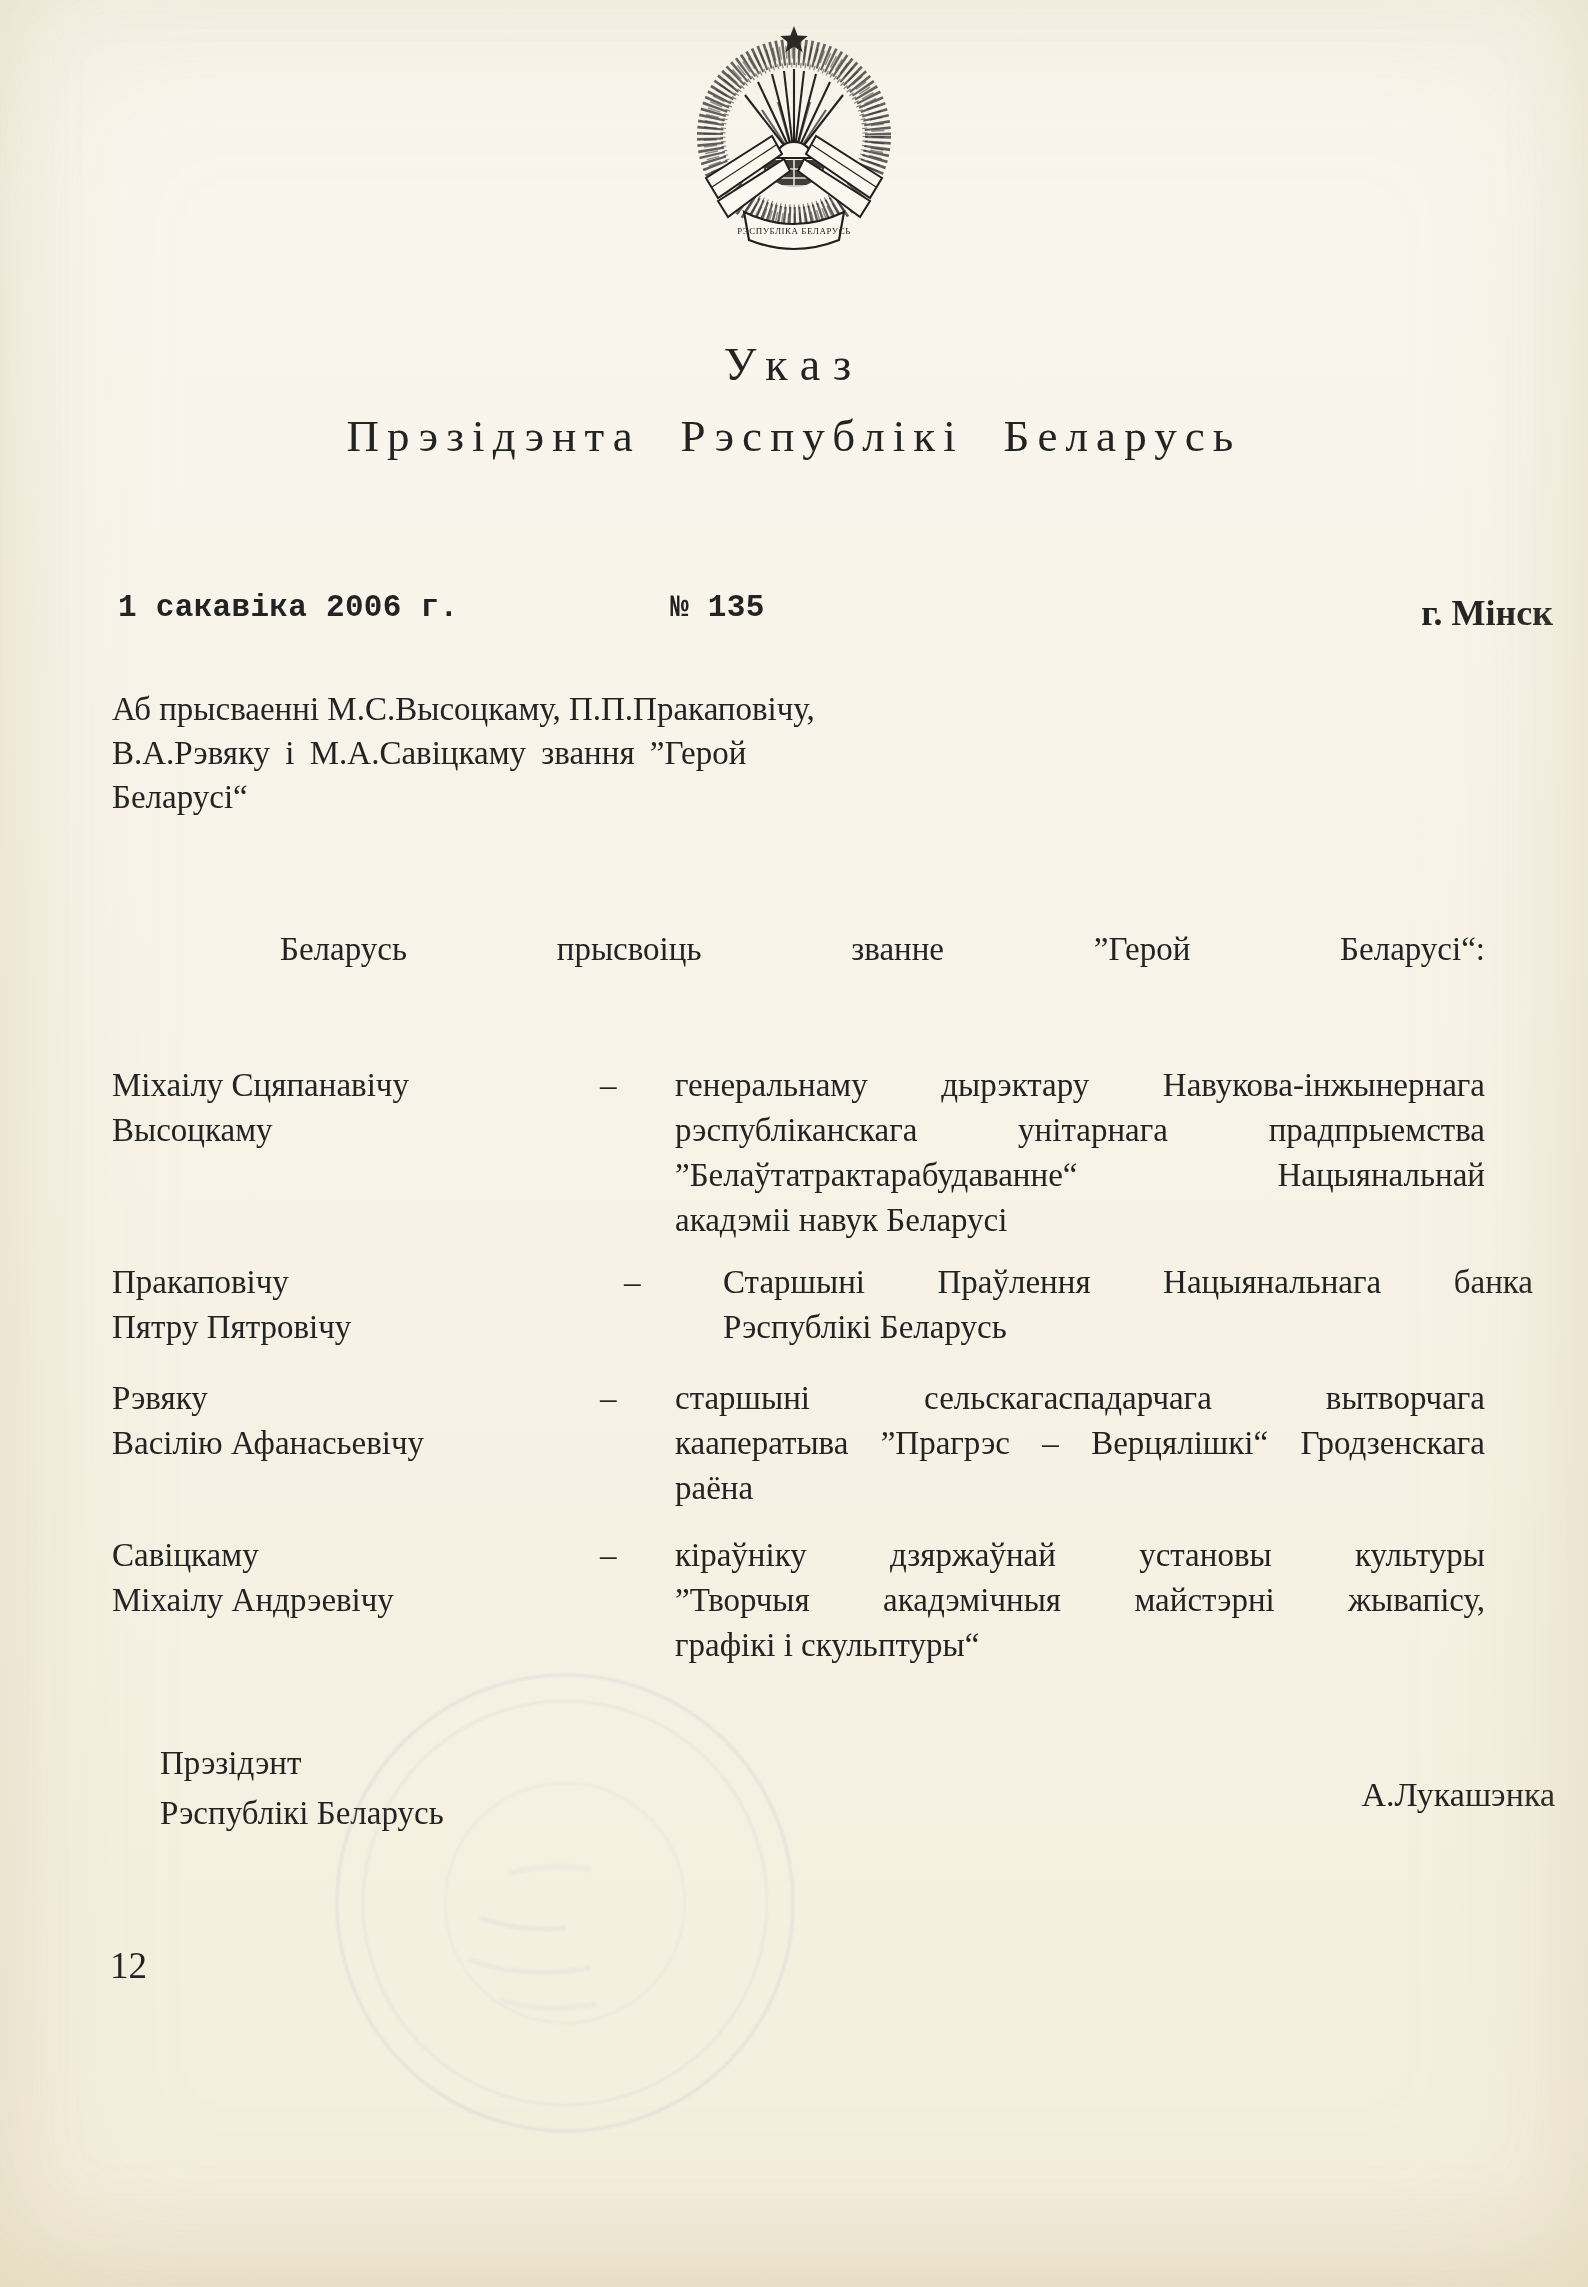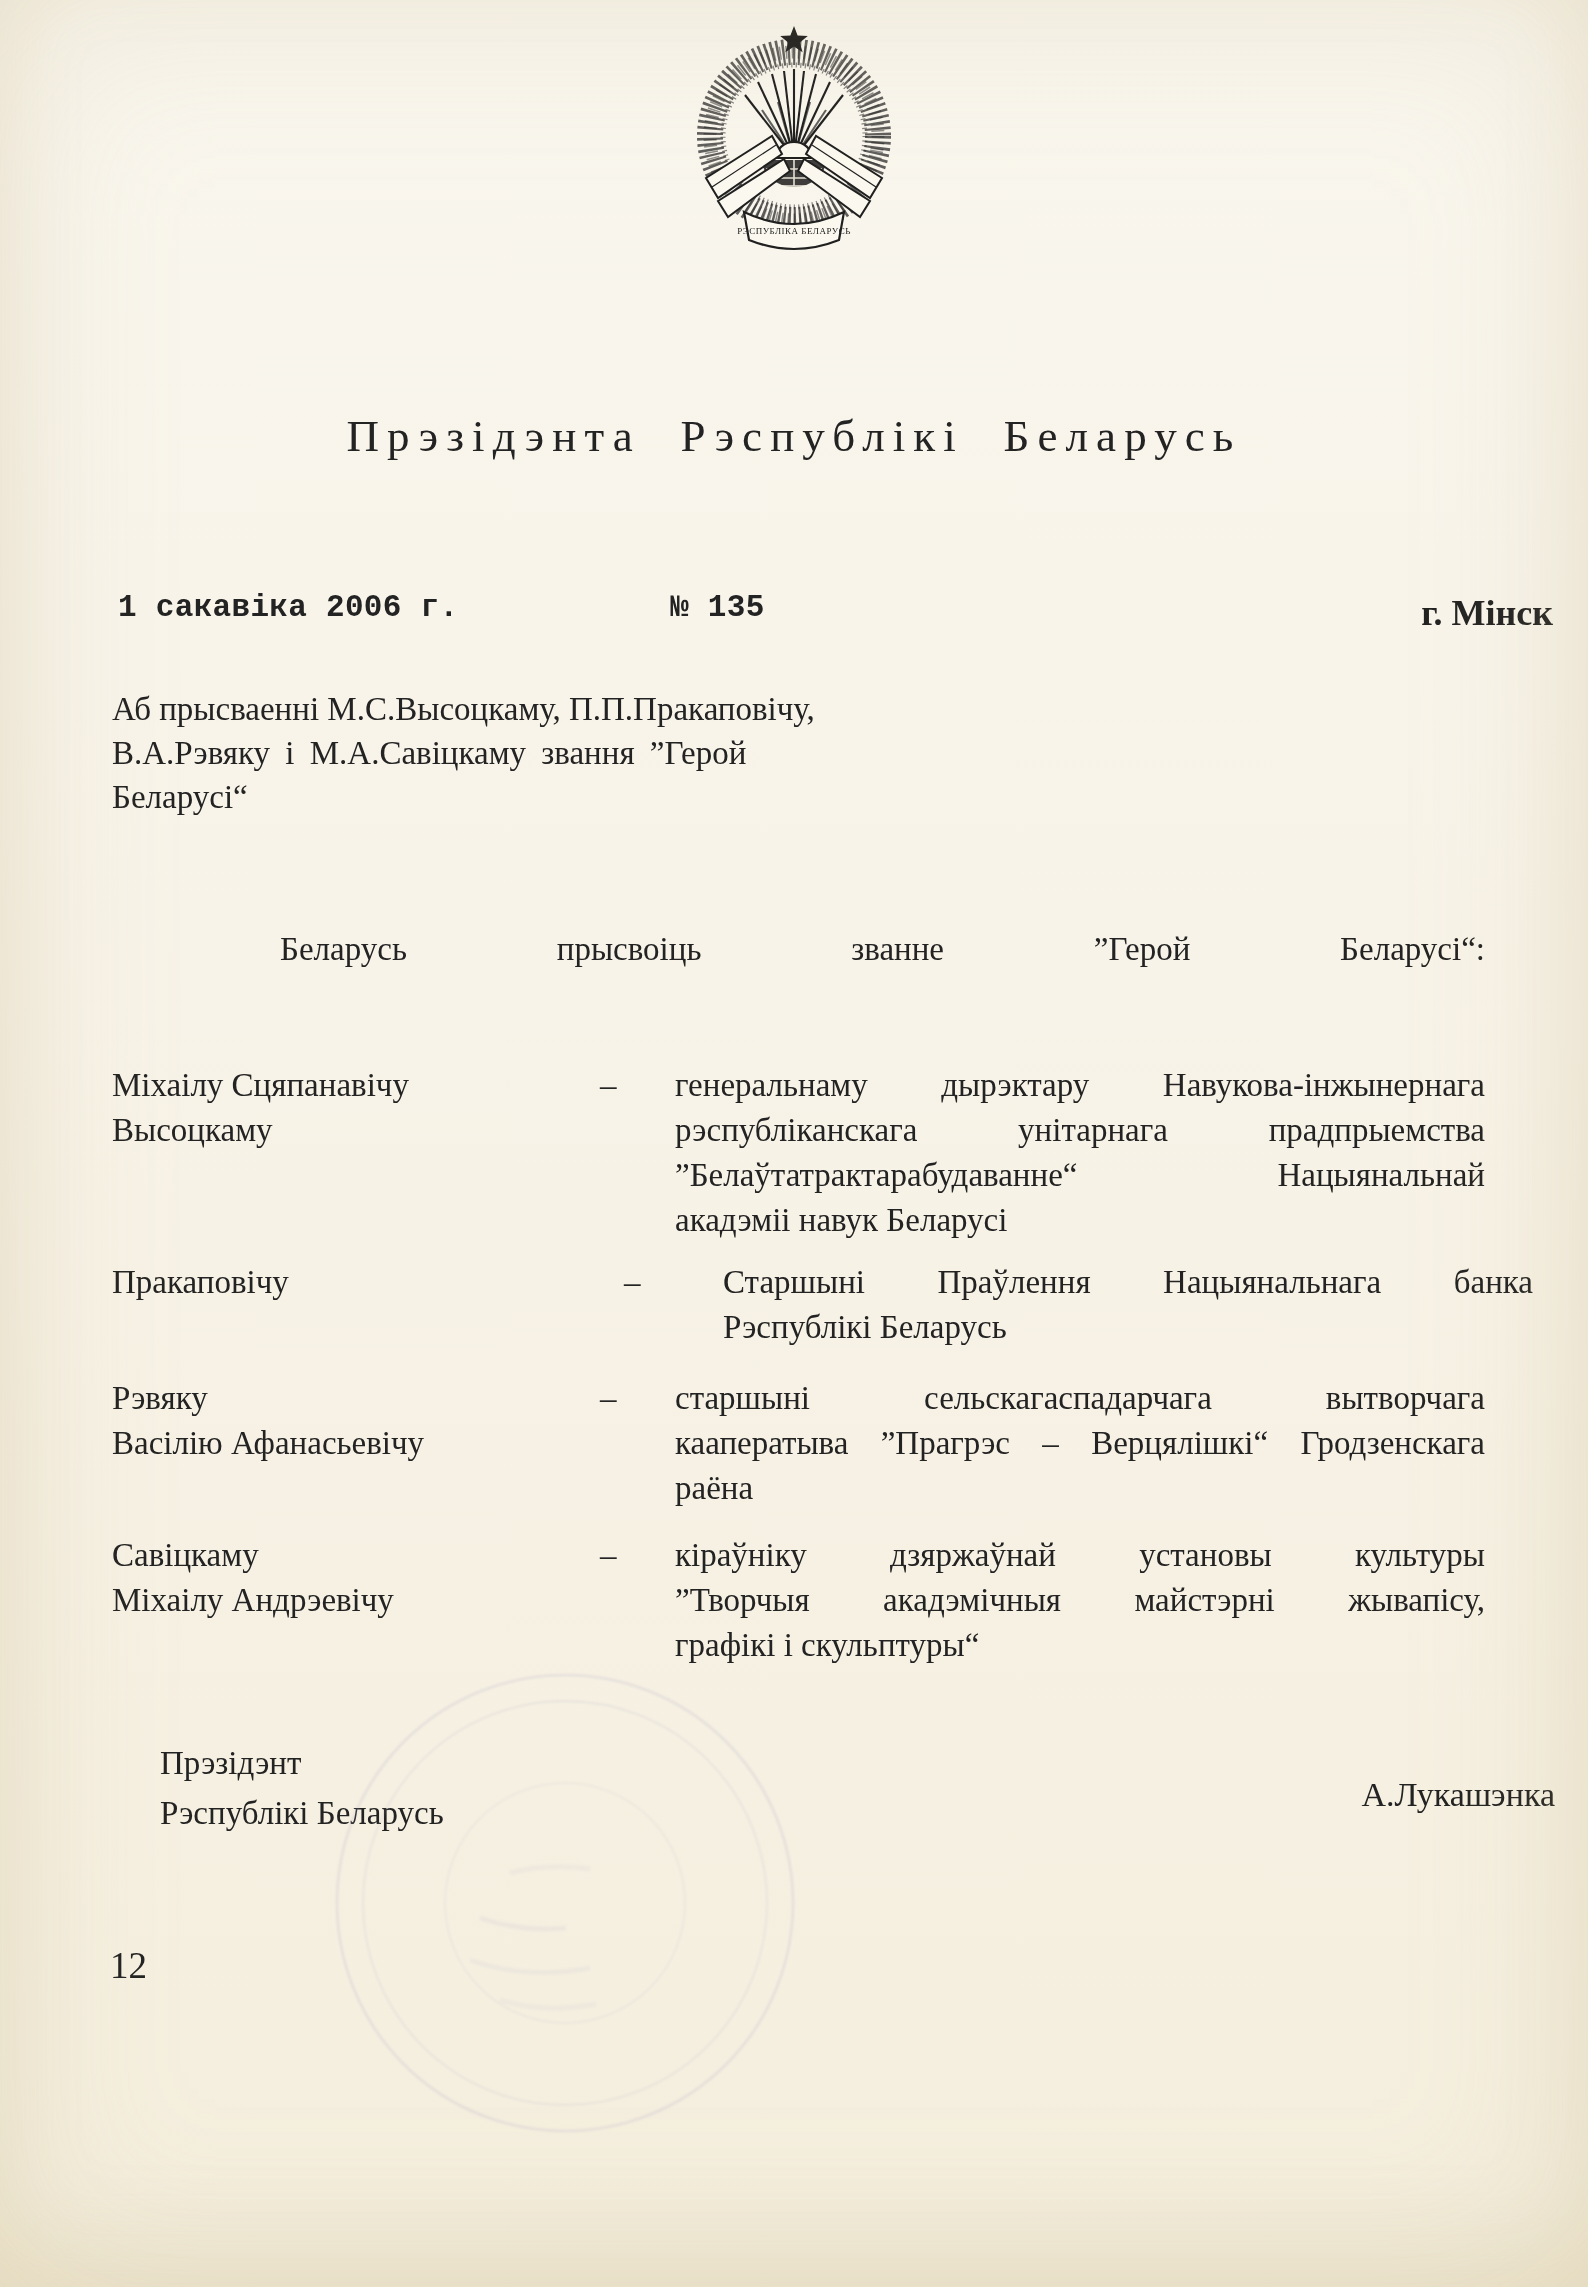--- a/index.html
+++ b/index.html
@@ -78,20 +78,21 @@
         <path d="M194 160 L128 118 L118 136 L182 180 Z"></path>
         <path d="M182 183 L116 141 L110 153 L172 199 Z"></path>
         <line x1="24" y1="169" x2="88" y2="127" stroke-width="1.2"></line>
         <line x1="188" y1="169" x2="124" y2="127" stroke-width="1.2"></line>
       </g>
       <path d="M56 194 Q106 218 156 194 L151 222 Q106 240 61 222 Z" fill="#fbf8ef" stroke="#202020" stroke-width="2.2"></path>
       <text x="106" y="216" text-anchor="middle" font-size="9" letter-spacing="0.5" fill="#202020" font-family="Liberation Serif, serif">РЭСПУБЛІКА БЕЛАРУСЬ</text>
     </svg>
   </div>
 
+  <div class="doctype">Указ</div>
   <div class="issuer">Прэзідэнта Рэспублікі Беларусь</div>
 
   <div class="meta">
     <span class="m-date">1 сакавіка 2006 г.</span>
     <span class="m-num">№ 135</span>
     <span class="m-city">г. Мінск</span>
   </div>
 
   <div class="subject">
     <div>Аб прысваенні М.С.Высоцкаму, П.П.Пракаповічу,</div>
@@ -113,20 +114,21 @@
       <div>генеральнаму дырэктару Навукова-інжынернага</div>
       <div>рэспубліканскага унітарнага прадпрыемства</div>
       <div>”Белаўтатрактарабудаванне“ Нацыянальнай</div>
       <div>акадэміі навук Беларусі</div>
     </div>
   </div>
 
   <div class="entry e2">
     <div class="name">
       <div>Пракаповічу</div>
+      <div>Пятру Пятровічу</div>
     </div>
     <div class="dash">–</div>
     <div class="desc">
       <div>Старшыні Праўлення Нацыянальнага банка</div>
       <div>Рэспублікі Беларусь</div>
     </div>
   </div>
 
   <div class="entry e3">
     <div class="name">

